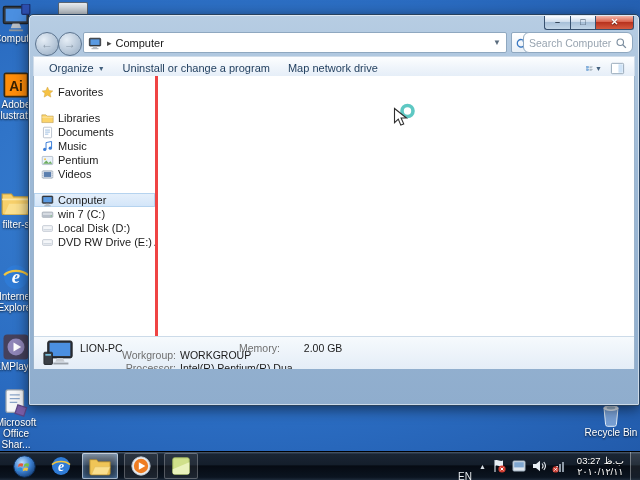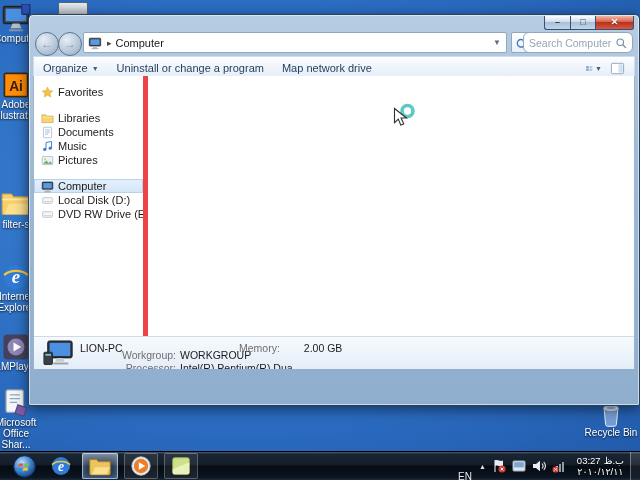--- a/index.html
+++ b/index.html
@@ -51,32 +51,32 @@
   .searchbox{position:absolute;right:2px;top:2px;width:110px;height:21px;background:#fff;
     border:1px solid #8fa8c0;border-radius:6px;box-sizing:border-box;display:flex;align-items:center;}
   .searchbox input{flex:1;border:none;outline:none;background:transparent;font-size:10.5px;
     font-family:"Liberation Sans",sans-serif;color:#333;padding:0 0 0 5px;min-width:0;}
   .searchbox input::placeholder{color:#98a4b0;}
   .searchbox .mag{width:13px;height:13px;margin-right:4px;flex:0 0 auto;}
   
   .cmdbar{position:absolute;left:4px;right:4px;top:41px;height:24px;
     background:linear-gradient(#fdfeff,#f0f5fb 45%,#e2ecf7);
     border:1px solid #cfdcEA;border-color:#cfdcea;border-bottom:1px solid #c8d7e6;box-sizing:border-box;
-    display:flex;align-items:center;font-size:11px;color:#1e3c5c;}
+    display:flex;align-items:center;font-size:11px;color:#1e3c5c;padding-left:6px;}
   .cmd-item{padding:0 9px;height:100%;display:flex;align-items:center;white-space:nowrap;cursor:default;}
   .cmd-item .dd{font-size:7px;margin-left:4px;color:#44617e;}
   .cmd-right{margin-left:auto;display:flex;align-items:center;gap:8px;padding-right:8px;}
   .cmd-ico{width:16px;height:15px;display:flex;align-items:center;}
   .cmd-ico svg{width:15px;height:15px;}
   .cmd-ico .dd{font-size:7px;margin-left:2px;color:#44617e;}
   
   .main{position:absolute;left:4px;right:4px;top:61px;bottom:36px;background:#fff;
     border:1px solid #9cb4cc;border-top:none;border-bottom:none;box-sizing:border-box;overflow:hidden;}
-  .sidebar{position:absolute;left:0;top:0;bottom:0;width:114px;padding-top:9px;
-    border-right:5px solid #ef4444;box-sizing:border-box;overflow:hidden;}
+  .sidebar{position:absolute;left:0;top:0;bottom:0;width:124px;padding-top:9px;
+    border-right:3px solid #ef4444;box-sizing:border-box;overflow:hidden;}
   .nav-item{display:flex;align-items:center;height:14px;font-size:11px;color:#1a1a1a;
     padding-left:7px;white-space:nowrap;cursor:default;}
   .nav-item.child{}
   .nav-item.gap{margin-top:12px;}
   .nav-item .nic{width:13px;height:13px;margin-right:4px;flex:0 0 auto;}
   .nav-item .nic svg{width:13px;height:13px;display:block;}
   .nav-item.selected{background:linear-gradient(#e6f0fb,#d2e5f9);box-shadow:inset 0 0 0 1px #b5d3ef;}
   
   .details{position:absolute;left:0;right:0;bottom:0;height:32px;
     background:linear-gradient(#f6fafd,#e4edf7);border-top:1px solid #ccdbe9;font-size:10.5px;}
@@ -298,32 +298,52 @@
           <span>Music</span>
         </div>
         <div class="nav-item child">
           <span class="nic">
             <svg viewBox="0 0 16 16">
               <rect x="1.5" y="3" width="13" height="10" rx="1" fill="#eaf3fb" stroke="#9aa7b8" stroke-width=".8"></rect>
               <circle cx="5" cy="6.4" r="1.2" fill="#f2c14e"></circle>
               <path d="M2.5 12l4-4 3 3 2-2 2.5 3z" fill="#6fae62"></path>
             </svg>
           </span>
-          <span>Pictures</span>
+          <span>Pentium</span>
+        </div>
+        <div class="nav-item child">
+          <span class="nic">
+            <svg viewBox="0 0 16 16">
+              <rect x="1.5" y="3.5" width="13" height="9" rx="1" fill="#cfd8e4" stroke="#8d9aa9" stroke-width=".8"></rect>
+              <rect x="3.6" y="5" width="8.8" height="6" fill="#5b7fae"></rect>
+              <path d="M2.3 4.5v7M13.7 4.5v7" stroke="#fff" stroke-width=".8" stroke-dasharray="1.3 1.3"></path>
+            </svg>
+          </span>
+          <span>Videos</span>
         </div>
         <div class="nav-item gap selected">
           <span class="nic">
             <svg viewBox="0 0 16 16">
               <rect x="1.5" y="2.5" width="13" height="9" rx="1" fill="#3a3f46" stroke="#23272c" stroke-width=".8"></rect>
               <rect x="2.8" y="3.8" width="10.4" height="6.4" fill="#5a9ae2"></rect>
               <path d="M6 12h4l.8 2H5.2z" fill="#b9bec5"></path>
               <path d="M4 14.5h8" stroke="#9aa0a8" stroke-width="1"></path>
             </svg>
           </span>
           <span>Computer</span>
+        </div>
+        <div class="nav-item child">
+          <span class="nic">
+            <svg viewBox="0 0 16 16">
+              <rect x="1.5" y="5" width="13" height="6.5" rx="1" fill="#d6dbe2" stroke="#8d96a2" stroke-width=".8"></rect>
+              <rect x="2.5" y="9" width="11" height="1.6" fill="#aab3bf"></rect>
+              <circle cx="12.6" cy="9.8" r=".8" fill="#6fc26f"></circle>
+            </svg>
+          </span>
+          <span>win 7 (C:)</span>
         </div>
         <div class="nav-item child">
           <span class="nic">
             <svg viewBox="0 0 16 16">
               <rect x="2" y="4.5" width="12" height="7" rx="1" fill="#f4f6f9" stroke="#aab3bf" stroke-width=".8"></rect>
               <rect x="3" y="8.8" width="10" height="1.4" fill="#ccd4dd"></rect>
             </svg>
           </span>
           <span>Local Disk (D:)</span>
         </div>

